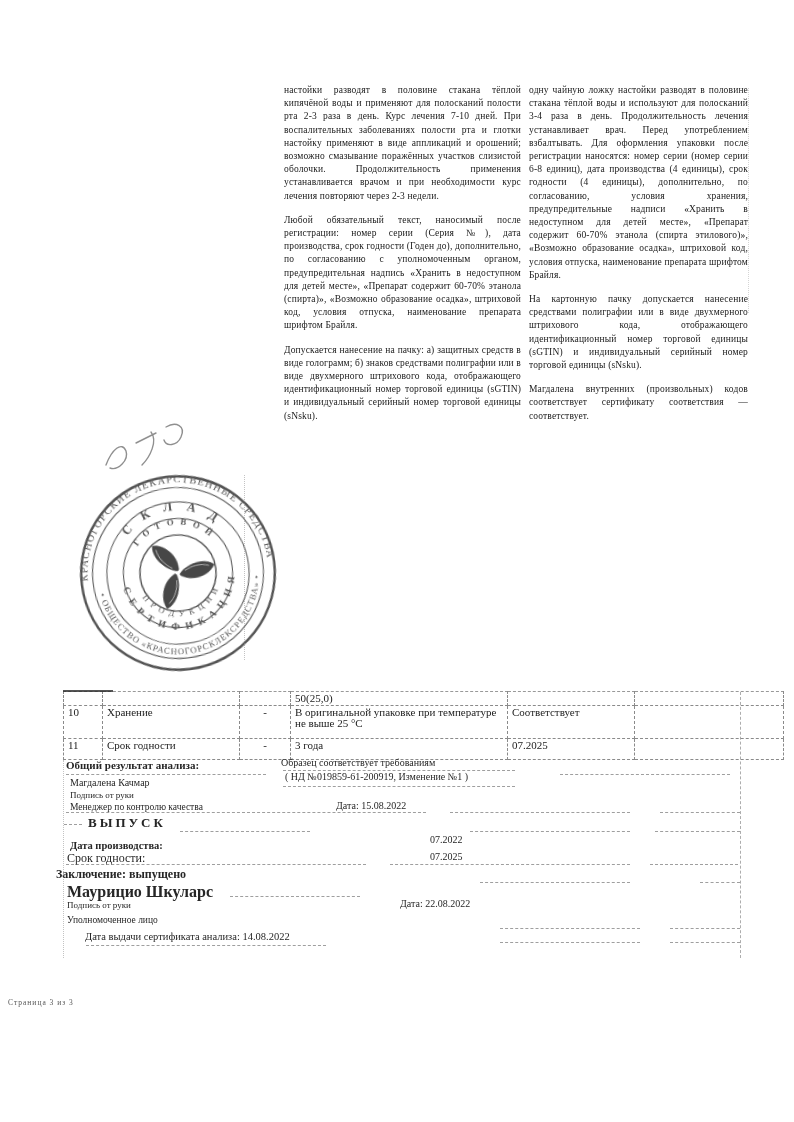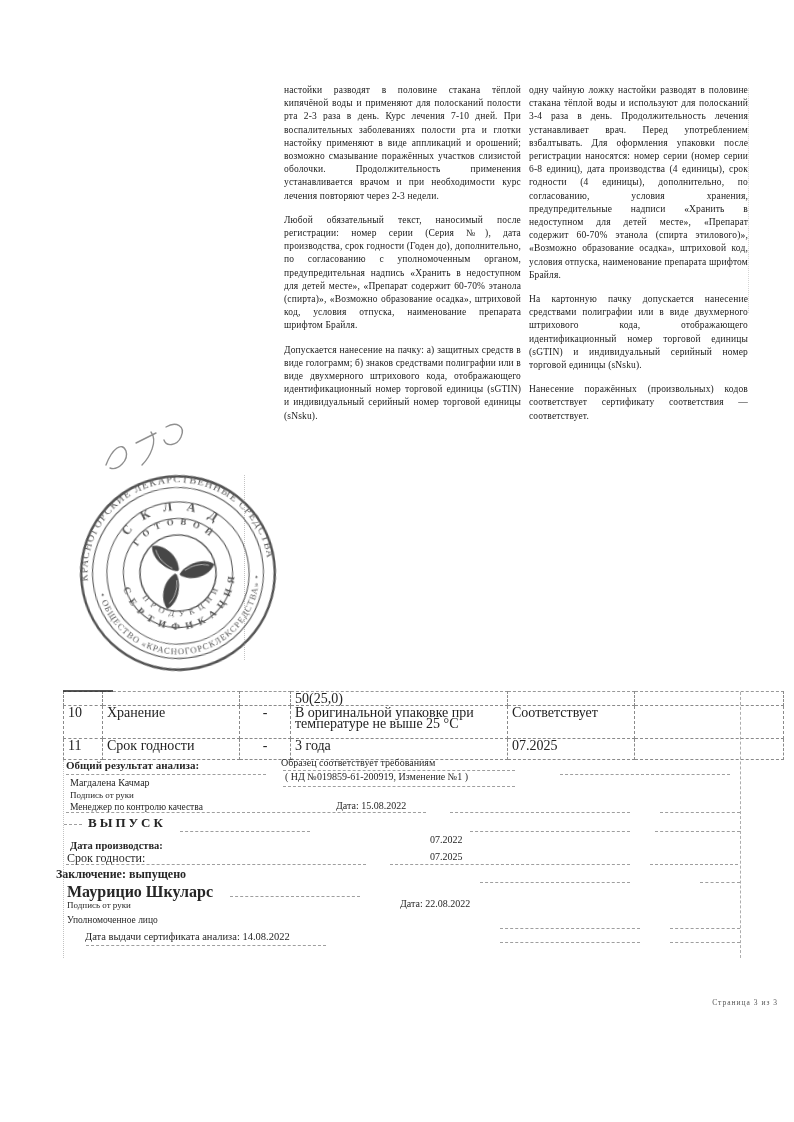--- a/index.html
+++ b/index.html
@@ -14,21 +14,21 @@
     color:#1e1e1e;filter:blur(.55px) contrast(1.05);letter-spacing:.15px;
     overflow:hidden;
   }
   .doc-col p{margin:0 0 11px 0;}
   #col-left{left:284px;top:84px;width:237px;height:608px;}
   #col-right{left:529px;top:84px;width:219px;height:628px;}
 
   
   .spec-table{
     position:absolute;left:63px;top:691px;width:678px;border-collapse:collapse;
-    table-layout:fixed;font-size:14px;line-height:11px;color:#222;
+    table-layout:fixed;font-size:11px;line-height:11px;color:#222;
     filter:blur(.45px);
   }
   .spec-table td{
     border:1px dashed #8a8a8a;padding:1px 4px;vertical-align:top;
   }
   .c1{width:30px;} .c2{width:128px;} .c3{width:42px;text-align:center;}
   .c4{width:208px;} .c5{width:118px;} .c6{width:140px;}
   tr.r0 td{height:10px;border-top:1px dashed #999;}
   tr.r1 td{height:30px;}
   tr.r2 td{height:18px;}
@@ -42,38 +42,38 @@
   .v-line{position:absolute;border-left:1px dashed #777;opacity:.6;width:0;}
   .v-dot{position:absolute;border-left:1px dotted #888;opacity:.5;width:0;}
   .thick-seg{position:absolute;height:2px;background:#2b2b2b;opacity:.8;}
 
   #seal{position:absolute;left:75px;top:470px;width:206px;height:206px;
         transform:rotate(-7deg);opacity:.88;filter:blur(.35px);}
   #handwriting{position:absolute;left:96px;top:413px;width:110px;height:72px;
         opacity:.7;filter:blur(.3px);}
 
   #footer-page{
-    position:absolute;left:16px;top:998px;width:762px;text-align:right;
+    position:absolute;left:8px;top:998px;width:762px;text-align:left;
     font-size:7.5px;color:#555;filter:blur(.6px);letter-spacing:1px;
   }
 </style>
 </head>
 <body>
 
 <div id="page">
 
   <div id="col-left" class="doc-col">
     <p>настойки разводят в половине стакана тёплой кипячёной воды и применяют для полосканий полости рта 2-3 раза в день. Курс лечения 7-10 дней. При воспалительных заболеваниях полости рта и глотки настойку применяют в виде аппликаций и орошений; возможно смазывание поражённых участков слизистой оболочки. Продолжительность применения устанавливается врачом и при необходимости курс лечения повторяют через 2-3 недели.</p>
     <p>Любой обязательный текст, наносимый после регистрации: номер серии (Серия №), дата производства, срок годности (Годен до), дополнительно, по согласованию с уполномоченным органом, предупредительная надпись «Хранить в недоступном для детей месте», «Препарат содержит 60-70% этанола (спирта)», «Возможно образование осадка», штриховой код, условия отпуска, наименование препарата шрифтом Брайля.</p>
     <p>Допускается нанесение на пачку: а) защитных средств в виде голограмм; б) знаков средствами полиграфии или в виде двухмерного штрихового кода, отображающего идентификационный номер торговой единицы (sGTIN) и индивидуальный серийный номер торговой единицы (sNsku).</p>
   </div>
   <div id="col-right" class="doc-col">
     <p>одну чайную ложку настойки разводят в половине стакана тёплой воды и используют для полосканий 3-4 раза в день. Продолжительность лечения устанавливает врач. Перед употреблением взбалтывать. Для оформления упаковки после регистрации наносятся: номер серии (номер серии 6-8 единиц), дата производства (4 единицы), срок годности (4 единицы), дополнительно, по согласованию, условия хранения, предупредительные надписи «Хранить в недоступном для детей месте», «Препарат содержит 60-70% этанола (спирта этилового)», «Возможно образование осадка», штриховой код, условия отпуска, наименование препарата шрифтом Брайля.</p>
     <p>На картонную пачку допускается нанесение средствами полиграфии или в виде двухмерного штрихового кода, отображающего идентификационный номер торговой единицы (sGTIN) и индивидуальный серийный номер торговой единицы (sNsku).</p>
-    <p>Нанесение поражённых (произвольных) кодов соответствует сертификату соответствия — соответствует.</p>
+    <p>Магдалена внутренних (произвольных) кодов соответствует сертификату соответствия — соответствует.</p>
   </div>
 
   <svg id="handwriting" viewBox="0 0 110 72">
     <g fill="none" stroke="#3a3a3a" stroke-width="1.4" stroke-linecap="round" opacity=".8">
       <path d="M10,52 C16,36 26,28 30,38 C33,47 22,58 14,55"></path>
       <path d="M40,30 L60,20 M55,19 C62,28 54,44 46,52"></path>
       <path d="M70,14 C80,8 90,13 85,24 C81,33 70,34 68,27"></path>
     </g>
   </svg>
 

